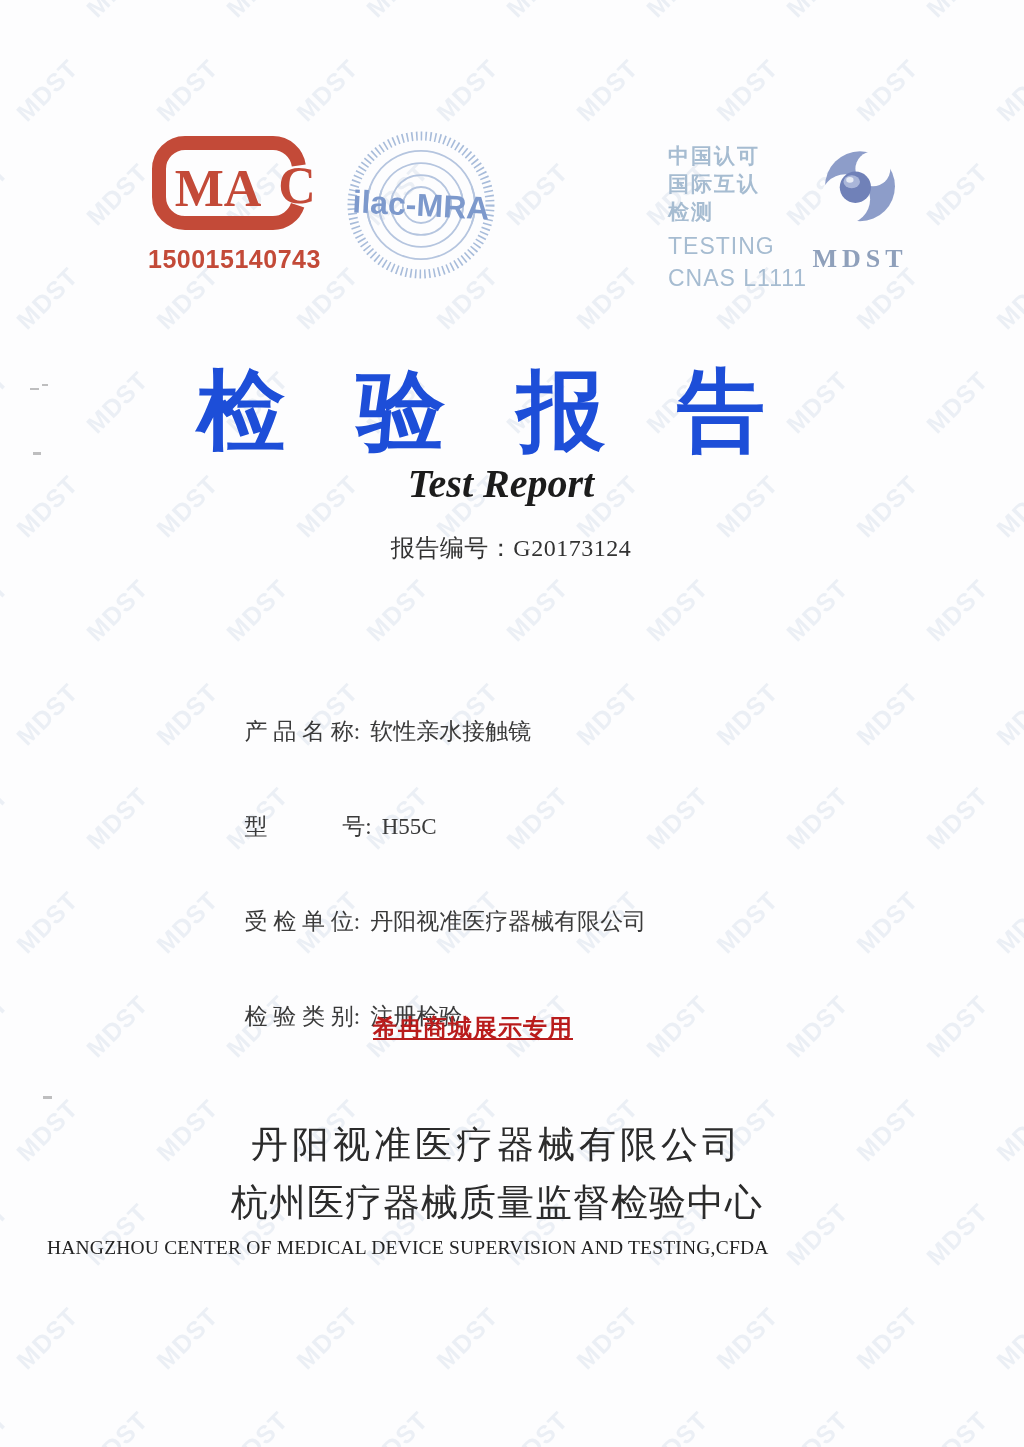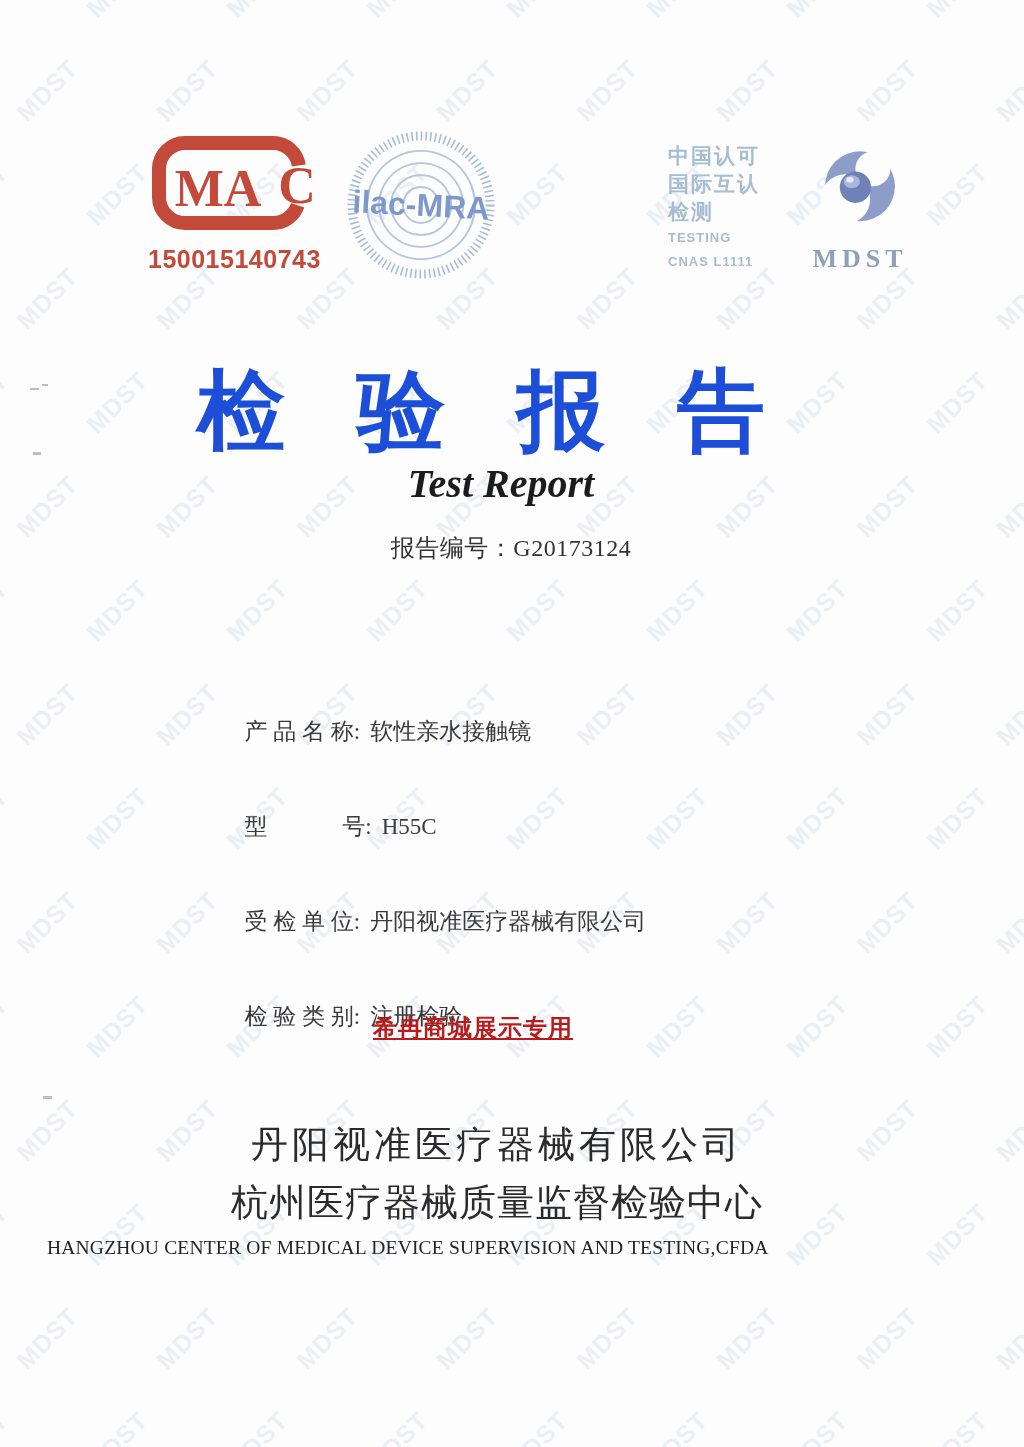--- a/index.html
+++ b/index.html
@@ -39,21 +39,21 @@
     white-space: nowrap;
   }
   .logo-ilac { position: absolute; left: 346px; top: 130px; }
   .logo-cnas { position: absolute; left: 510px; top: 146px; }
   .cnas-text {
     position: absolute; left: 668px; top: 142px;
     font-family: "Liberation Sans", "DejaVu Sans", sans-serif;
     color: #a6bcd1;
   }
   .cnas-text .cn-line { font-size: 21px; line-height: 28px; font-weight: 600; letter-spacing: 2px; }
-  .cnas-text .en-line { font-size: 13px; line-height: 24px; font-weight: bold; letter-spacing: 1px; }
+  .cnas-text .en-line { font-size: 23px; line-height: 24px; font-weight: normal; letter-spacing: 1px; margin-top: 8px; }
   .logo-mdst { position: absolute; left: 812px; top: 144px; width: 96px; text-align: center; }
   .mdst-label {
     margin-top: 4px;
     font-family: "Liberation Serif", "DejaVu Serif", serif;
     font-weight: bold;
     font-size: 26px;
     letter-spacing: 5px;
     color: #8fa0bb;
   }
 

